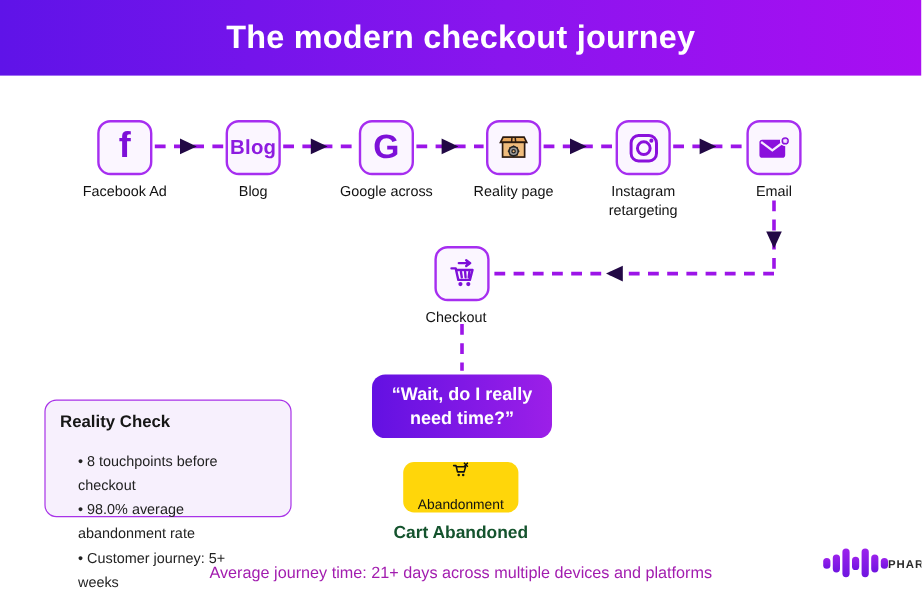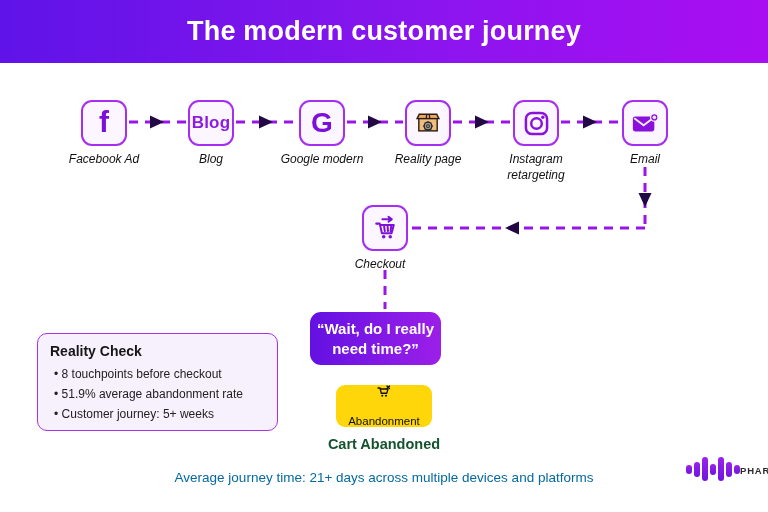--- a/index.html
+++ b/index.html
@@ -14,68 +14,68 @@
 
   
   .connectors{position:absolute;left:0;top:0;width:768px;height:512px;pointer-events:none;}
 
   
   .step{position:absolute;top:100px;width:46px;}
   .s1{left:81px}.s2{left:188px}.s3{left:299px}.s4{left:405px}.s5{left:513px}.s6{left:622px}
   .iconbox{width:46px;height:46px;box-sizing:border-box;border:2px solid #a62ef0;border-radius:11px;
            background:#fbf6ff;display:flex;align-items:center;justify-content:center;}
   .steplabel{position:absolute;top:52px;left:50%;transform:translateX(-50%);width:110px;
-             text-align:center;font-size:12px;color:#111;line-height:1.3;font-style:italic;}
+             text-align:center;font-size:12px;color:#111;line-height:1.3;}
   .glyph-f{font-size:30px;font-weight:800;color:#7d10d8;line-height:1;margin-top:-3px;}
   .glyph-g{font-size:28px;font-weight:800;color:#7d10d8;line-height:1;}
   .glyph-blog{font-size:17px;font-weight:600;color:#8d1be0;letter-spacing:.2px;}
 
   
   .checkout{position:absolute;left:362px;top:205px;width:36px;}
 
   
-  .bubble{position:absolute;left:310px;top:312px;width:131px;height:53px;border-radius:11px;
+  .bubble{position:absolute;left:310px;top:312px;width:150px;height:53px;border-radius:11px;
           background:linear-gradient(90deg,#6311e2 0%,#9c1fe8 100%);
           display:flex;flex-direction:column;align-items:center;justify-content:center;
           color:#fff;font-size:15px;font-weight:700;line-height:1.32;text-align:center;}
 
   
   .abandon{position:absolute;left:336px;top:385px;width:96px;height:42px;border-radius:9px;
            background:#ffd60a;display:flex;flex-direction:column;align-items:center;justify-content:center;gap:17px;}
   .abandon-label{font-size:11.5px;color:#111;font-weight:500;}
   .cart-abandoned{position:absolute;left:384px;top:436px;transform:translateX(-50%);
                   font-size:14.5px;font-weight:800;color:#14532d;white-space:nowrap;}
 
   
-  .reality{position:absolute;left:37px;top:333px;width:241px;height:98px;box-sizing:border-box;
+  .reality{position:absolute;left:37px;top:333px;width:206px;height:98px;box-sizing:border-box;
            border:1.5px solid #a832e8;border-radius:10px;background:#f7f0fd;padding:9px 12px;}
   .reality-title{font-size:14px;font-weight:800;color:#161616;margin:0 0 5px 0;}
-  .reality ul{list-style:none;margin:4px;padding:0;}
+  .reality ul{list-style:none;margin:15px;padding:0;}
   .reality li{font-size:12px;color:#222;line-height:1.68;}
   .reality li::before{content:"• ";color:#222;}
 
   
   .footer{position:absolute;left:0;top:470px;width:768px;text-align:center;
-          font-size:13.5px;color:#0369a1;}
+          font-size:13.5px;color:#a21caf;}
 
   
   .logo{position:absolute;left:686px;top:456px;width:72px;display:flex;flex-direction:row;align-items:center;}
   .bars{display:flex;align-items:center;gap:2px;height:26px;}
   .bars span{width:6px;border-radius:3px;background:linear-gradient(180deg,#9b22ec,#6f14e0);}
   .b1{height:9px}.b2{height:15px}.b3{height:24px}.b4{height:11px}.b5{height:24px}.b6{height:15px}.b7{height:9px}
   .logotext{margin-top:3px;font-size:9.5px;font-weight:800;letter-spacing:.8px;color:#2b2b2b;}
   .logotext .ai{color:#8a15ee;}
 </style>
 </head>
 <body>
 
 <div class="frame">
 
   <div class="header">
-    <h1>The modern customer journey</h1>
+    <h1>The modern checkout journey</h1>
   </div>
 
   <svg class="connectors" width="768" height="512" viewBox="0 0 768 512">
     <g stroke="#9c15e8" stroke-width="3" stroke-dasharray="9 7" fill="none">
       <line x1="129" y1="122" x2="186" y2="122"></line>
       <line x1="236" y1="122" x2="297" y2="122"></line>
       <line x1="347" y1="122" x2="403" y2="122"></line>
       <line x1="453" y1="122" x2="511" y2="122"></line>
       <line x1="561" y1="122" x2="620" y2="122"></line>
       <line x1="645" y1="167" x2="645" y2="226"></line>
@@ -104,21 +104,21 @@
     <div class="iconbox">
       <span class="glyph-blog">Blog</span>
     </div>
     <div class="steplabel">Blog</div>
   </div>
 
   <div class="step s3">
     <div class="iconbox">
       <span class="glyph-g">G</span>
     </div>
-    <div class="steplabel">Google modern</div>
+    <div class="steplabel">Google across</div>
   </div>
 
   <div class="step s4">
     <div class="iconbox">
       <svg width="28" height="28" viewBox="0 0 32 32">
         <polygon points="6,6 26,6 28.5,11 3.5,11" fill="#e9a95e" stroke="#2b1b10" stroke-width="1.6"></polygon>
         <rect x="5.5" y="11" width="21" height="14" fill="#f0bd7d" stroke="#2b1b10" stroke-width="1.6"></rect>
         <line x1="14.5" y1="6" x2="14" y2="11" stroke="#2b1b10" stroke-width="1.4"></line>
         <line x1="17.5" y1="6" x2="18" y2="11" stroke="#2b1b10" stroke-width="1.4"></line>
         <g stroke="#222" stroke-width="1.4">
@@ -193,21 +193,21 @@
     </svg>
     <span class="abandon-label">Abandonment</span>
   </div>
 
   <div class="cart-abandoned">Cart Abandoned</div>
 
   <div class="reality">
     <p class="reality-title">Reality Check</p>
     <ul>
       <li>8 touchpoints before checkout</li>
-      <li>51.9% average abandonment rate</li>
+      <li>98.0% average abandonment rate</li>
       <li>Customer journey: 5+ weeks</li>
     </ul>
   </div>
 
   <div class="footer">Average journey time: 21+ days across multiple devices and platforms</div>
 
   <div class="logo">
     <div class="bars">
       <span class="b1"></span>
         <span class="b2"></span>

